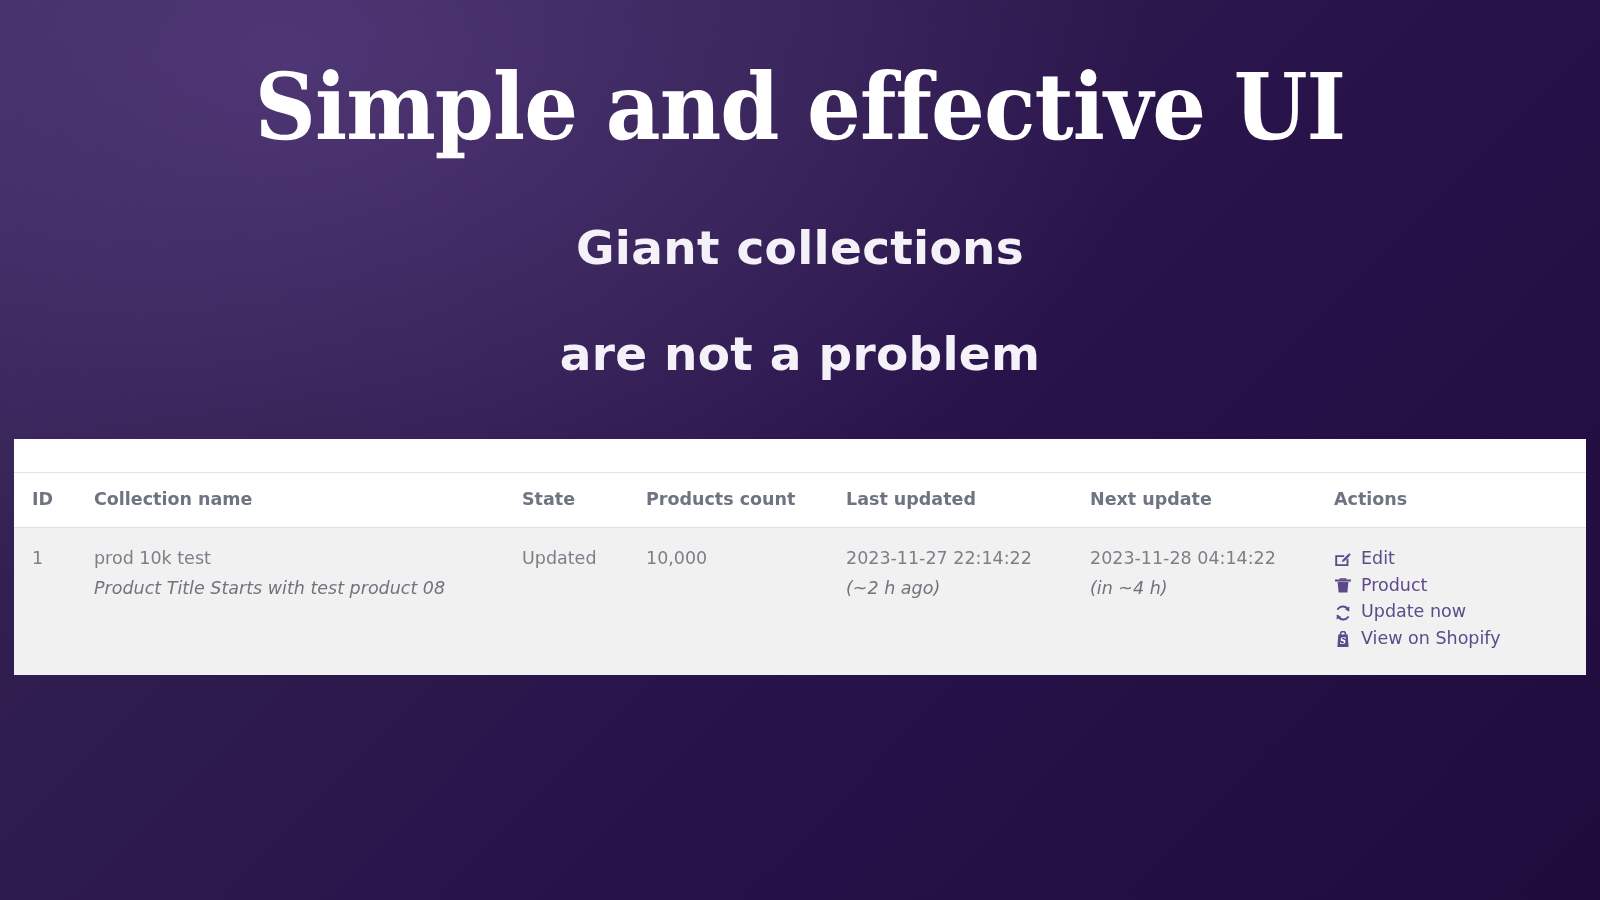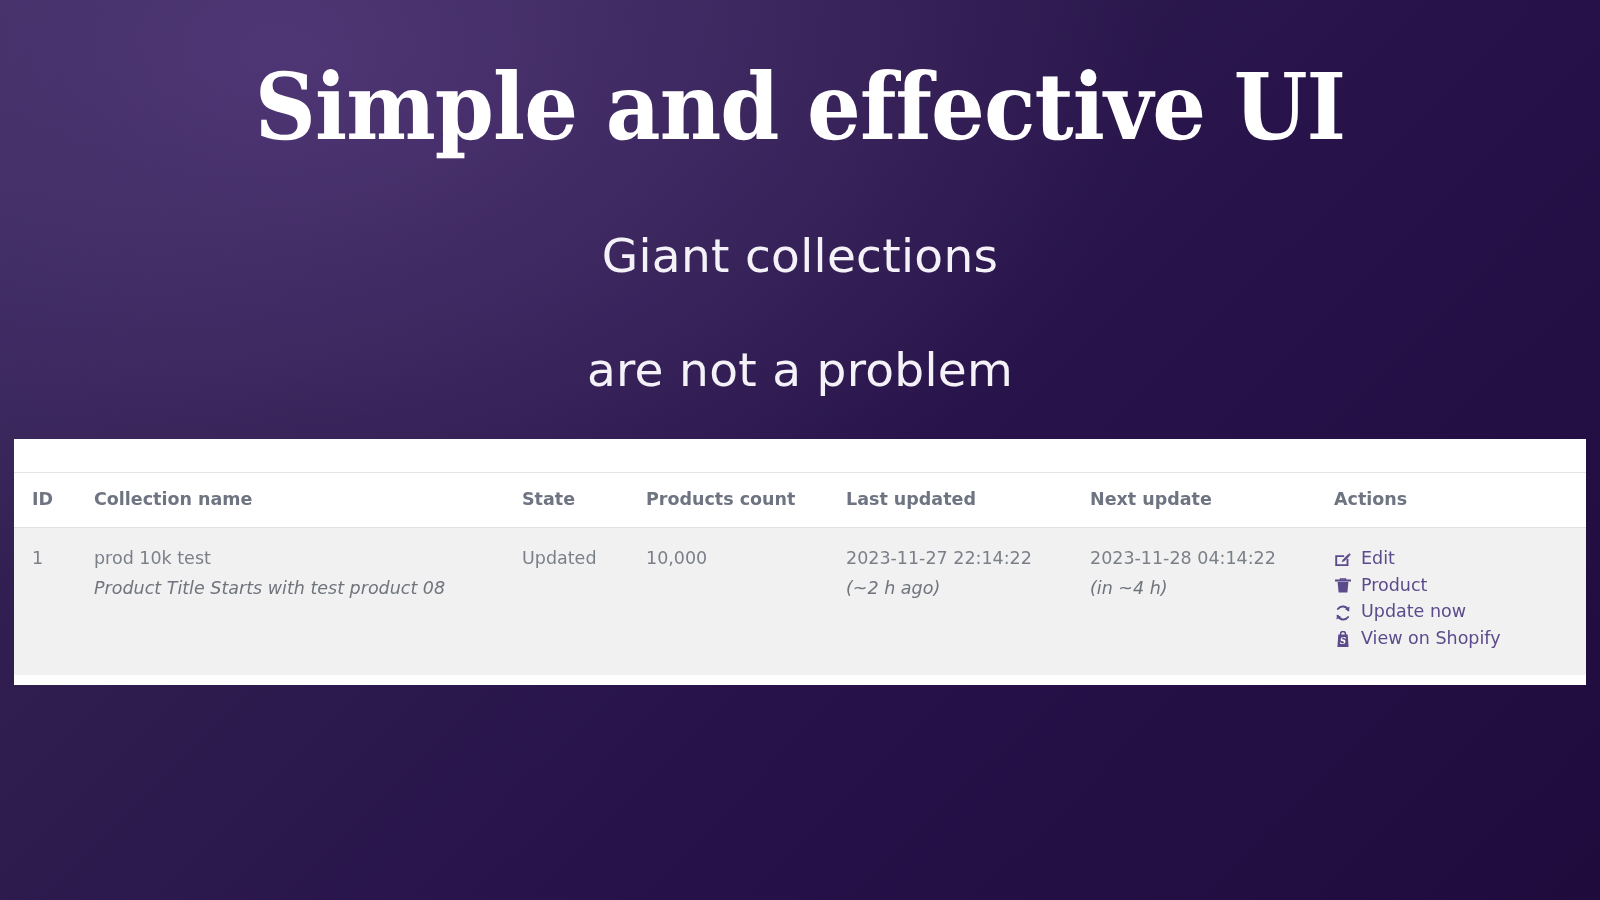--- a/index.html
+++ b/index.html
@@ -40,40 +40,39 @@
     font-family: "DejaVu Serif", "Liberation Serif", serif;
     font-weight: 700;
     font-size: 92px;
     line-height: 1.08;
     letter-spacing: -1px;
     transform: scaleX(0.92);
     text-rendering: geometricPrecision;
     white-space: nowrap;
   }
   .hero-sub {
-    margin: 12px;
+    margin: 4px;
     color: #f4f2f8;
     font-family: "DejaVu Sans", "Liberation Sans", sans-serif;
-    font-weight: 400;
+    font-weight: 700;
     font-size: 47px;
     line-height: 1.05;
     letter-spacing: 0.3px;
   }
   .hero-sub.line1 { padding-top: 62px; }
   .hero-sub.line2 { padding-top: 52px; }
 
   
   .table-card {
     position: absolute;
     left: 14px;
     top: 439px;
     width: 1572px;
     background: #ffffff;
     padding-top: 33px;
-    padding-bottom: 10px;
     box-sizing: border-box;
   }
   table.collections {
     width: 100%;
     border-collapse: collapse;
     table-layout: fixed;
   }
   table.collections thead th {
     text-align: left;
     font-family: "DejaVu Sans", "Liberation Sans", sans-serif;

